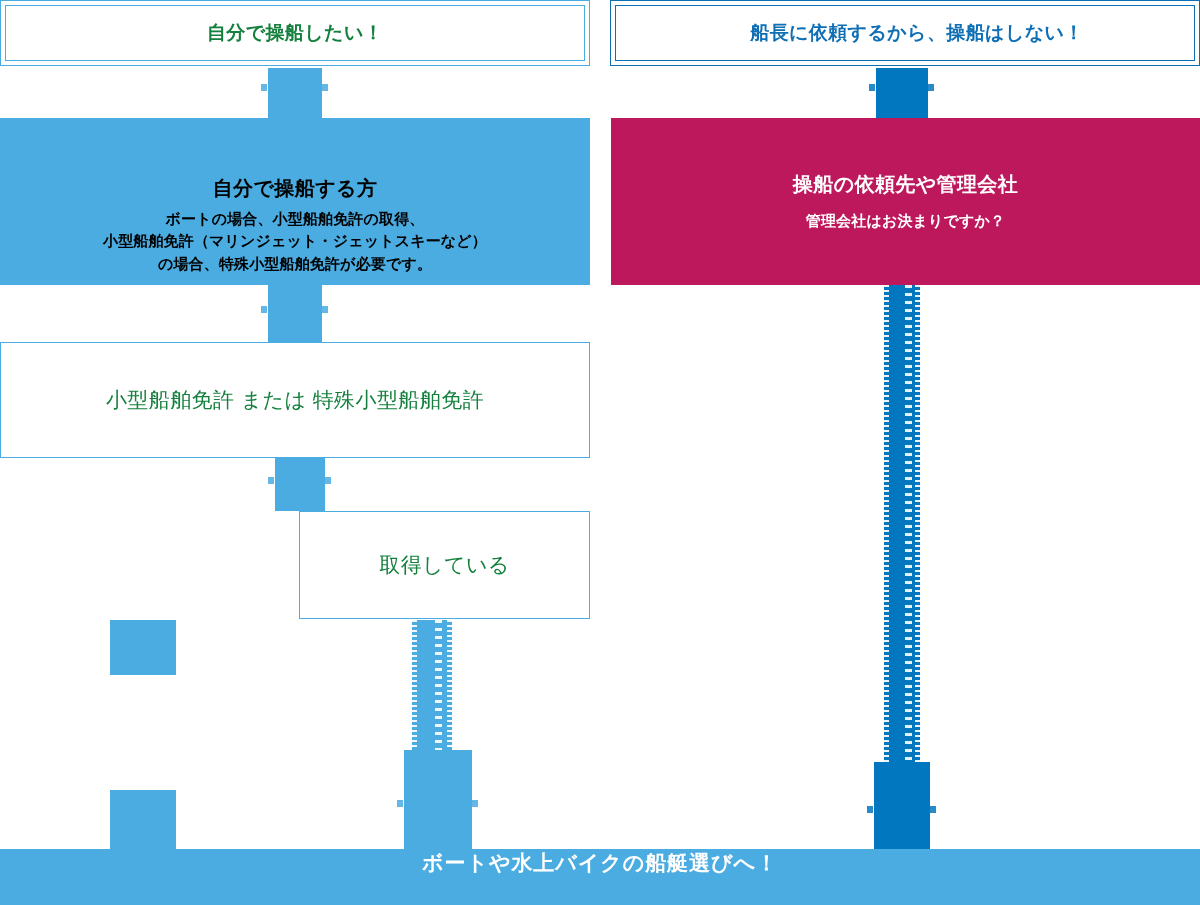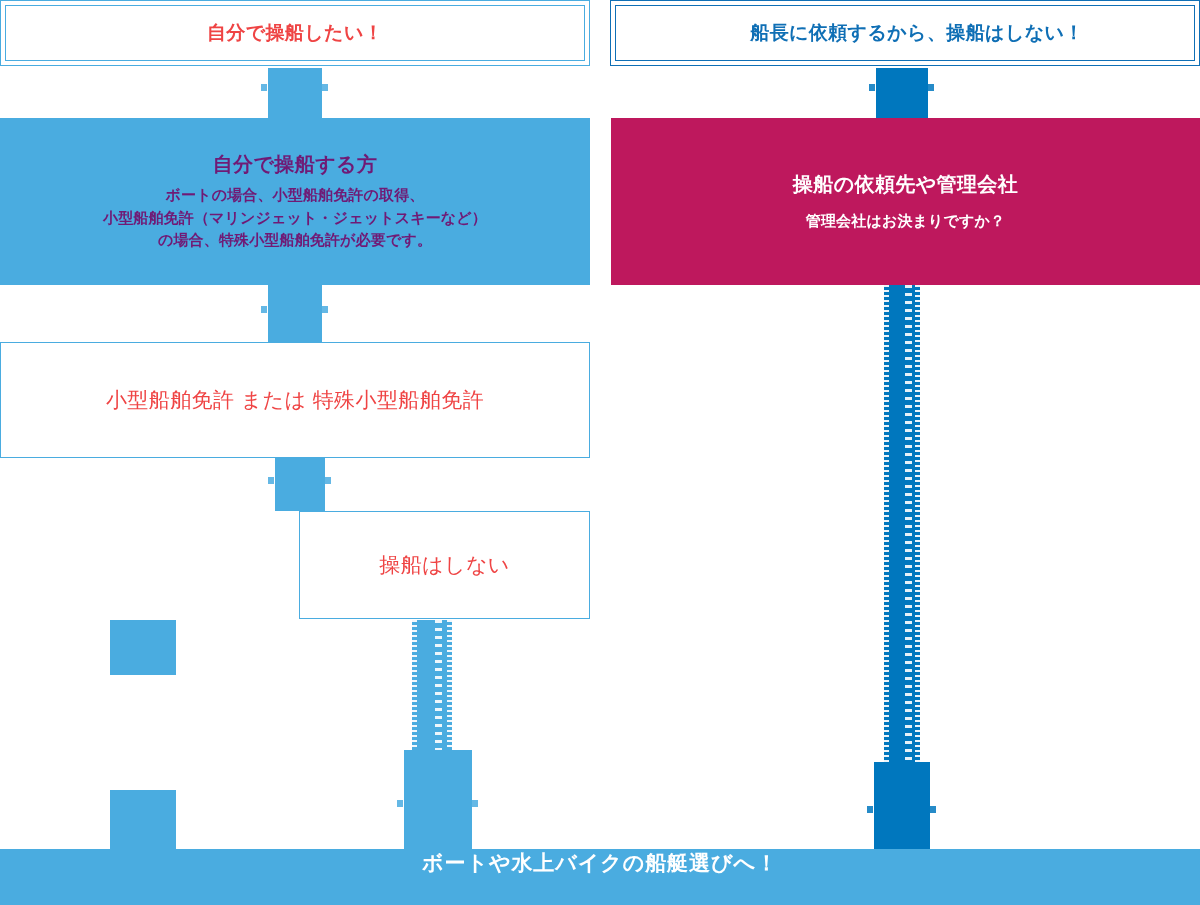--- a/index.html
+++ b/index.html
@@ -20,38 +20,38 @@
     flex-direction:column;
     align-items:center;
     justify-content:center;
     text-align:center;
   }
 
   
   .node.outline{
     background:#ffffff;
     border:1px solid #4AACE0;
-    color:#ef4444;
+    color:#15803d;
   }
   .node.outline.dark{
     border:1px solid #0F6FB5;
     color:#0F6FB5;
   }
   
   .node.double{
     border:1px solid #4AACE0;
     box-shadow:0 0 0 1px #ffffff inset, 0 0 0 4px #ffffff, 0 0 0 5px #4AACE0;
   }
   .node.double.dark{
     border:1px solid #0F6FB5;
     box-shadow:0 0 0 1px #ffffff inset, 0 0 0 4px #ffffff, 0 0 0 5px #0F6FB5;
   }
 
   
-  .node.fill-light{background:#4AACE0;color:#701a75;border:none;}
+  .node.fill-light{background:#4AACE0;color:#000000;border:none;justify-content:flex-end;}
   .node.fill-dark{background:#be185d;color:#ffffff;border:none;}
 
   .node .title{
     font-weight:bold;
     line-height:1.35;
     letter-spacing:.02em;
   }
   .node .sub{
     line-height:1.5;
     letter-spacing:.01em;
@@ -139,21 +139,21 @@
   <div class="node outline" style="left:0;top:342px;width:590px;height:116px;font-size:21px;">
     <div class="title" style="font-weight:normal;">小型船舶免許 または 特殊小型船舶免許</div>
   </div>
 
   <div class="conn" style="left:275px;top:458px;width:50px;height:53px;"></div>
   <div class="wing" style="left:268px;top:477px;"></div>
   <div class="wing" style="left:325px;top:477px;"></div>
 
 
   <div class="node outline" style="left:299px;top:511px;width:291px;height:108px;font-size:21px;">
-    <div class="title" style="font-weight:normal;">操船はしない</div>
+    <div class="title" style="font-weight:normal;">取得している</div>
   </div>
 
   <div class="conn" style="left:110px;top:620px;width:66px;height:55px;"></div>
   <div class="conn" style="left:110px;top:790px;width:66px;height:59px;"></div>
 
   <div class="conn" style="left:412px;top:620px;width:40px;height:130px;">
     <div class="tex l"></div>
     <div class="tex r"></div>
     <div class="tex mid"></div>
   </div>

